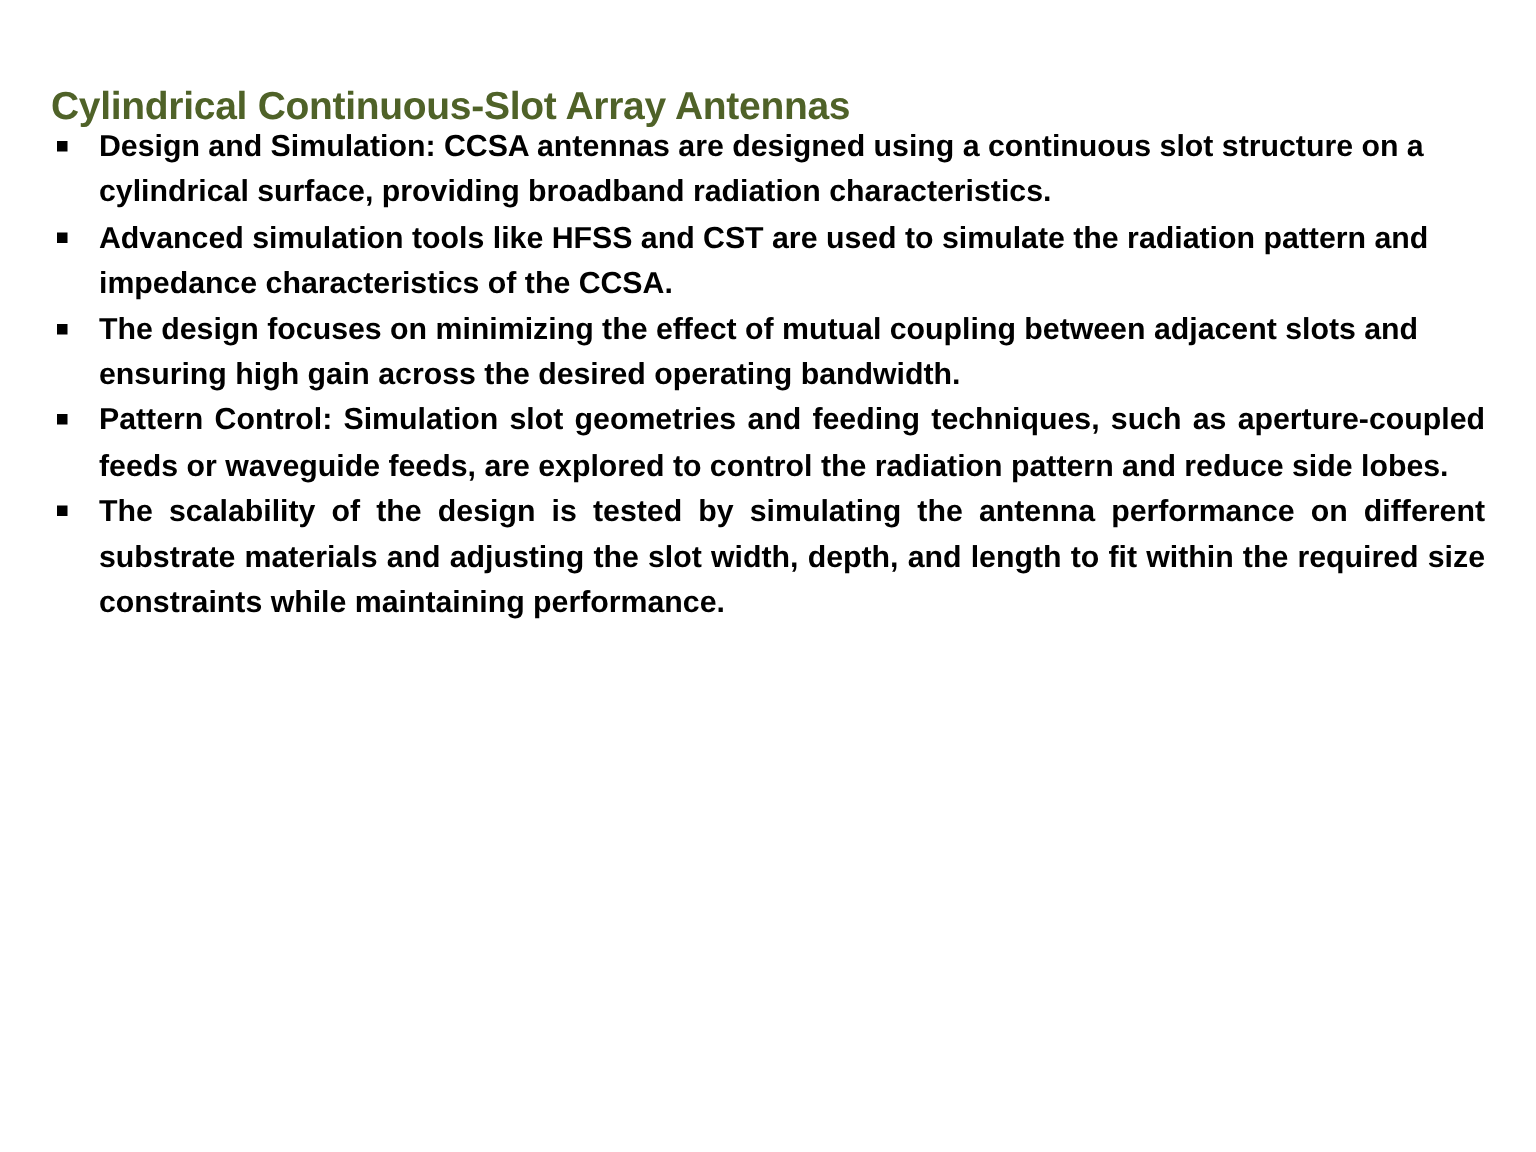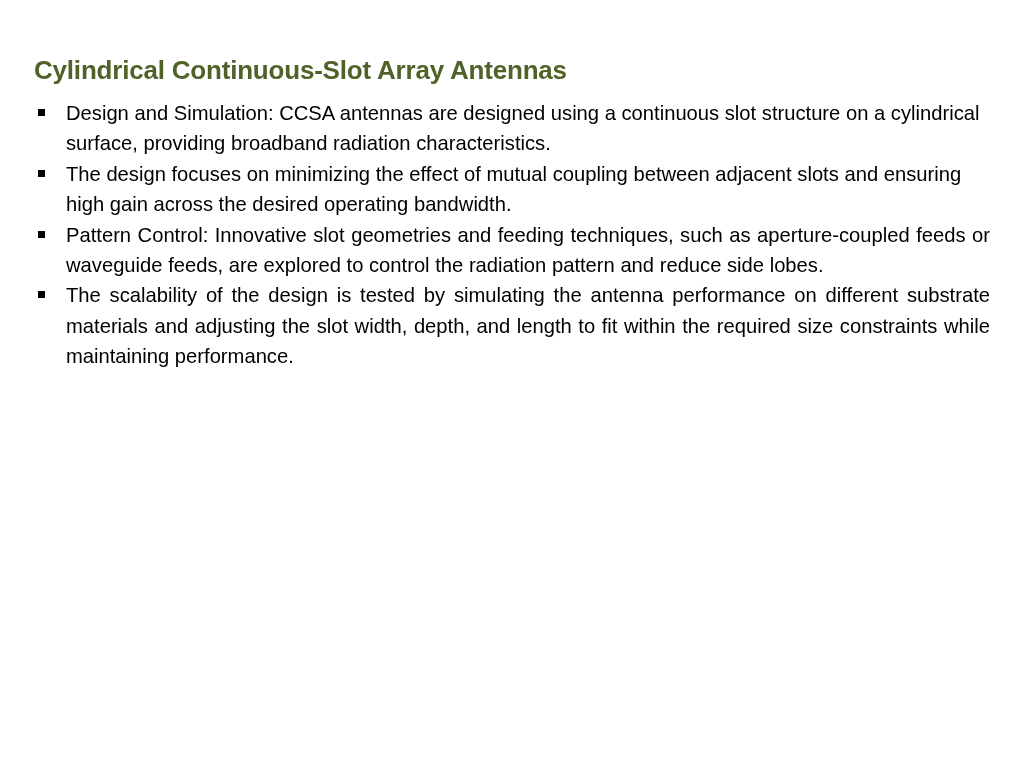--- a/index.html
+++ b/index.html
@@ -31,25 +31,26 @@
     font-weight: bold;
     letter-spacing: -0.2px;
     color: #4f6228;
     white-space: nowrap;
   }
 
   
   #body-list {
     position: absolute;
     left: 34px;
-    top: 98px;
+    top: 83px;
     width: 956px;
     margin: 0;
     padding: 0;
     list-style: none;
+    font-weight: bold;
   }
 
   .bullet-row {
     position: relative;
     padding-left: 32px;
     margin: 0 0 0 0;
     color: #000000;
     font-family: "Liberation Sans", sans-serif;
     font-size: 20.2px;
     line-height: 30.4px;
@@ -85,25 +86,29 @@
 
   <h1 id="slide-title">Cylindrical Continuous-Slot Array Antennas</h1>
 
   <ul id="body-list">
       <li class="bullet-row nojust">
         <span class="bullet-marker"></span>
         <span class="para">Design and Simulation: CCSA antennas are designed using a continuous slot structure on a cylindrical surface, providing broadband radiation characteristics.</span>
       </li>
       <li class="bullet-row nojust">
         <span class="bullet-marker"></span>
+        <span class="para">Advanced simulation tools like HFSS and CST are used to simulate the radiation pattern and impedance characteristics of the CCSA.</span>
+      </li>
+      <li class="bullet-row nojust">
+        <span class="bullet-marker"></span>
         <span class="para">The design focuses on minimizing the effect of mutual coupling between adjacent slots and ensuring high gain across the desired operating bandwidth.</span>
       </li>
       <li class="bullet-row">
         <span class="bullet-marker"></span>
-        <span class="para">Pattern Control: Innovative slot geometries and feeding techniques, such as aperture-coupled feeds or waveguide feeds, are explored to control the radiation pattern and reduce side lobes.</span>
+        <span class="para">Pattern Control: Simulation slot geometries and feeding techniques, such as aperture-coupled feeds or waveguide feeds, are explored to control the radiation pattern and reduce side lobes.</span>
       </li>
       <li class="bullet-row">
         <span class="bullet-marker"></span>
         <span class="para">The scalability of the design is tested by simulating the antenna performance on different substrate materials and adjusting the slot width, depth, and length to fit within the required size constraints while maintaining performance.</span>
       </li>
     </ul>
 
 </div>
 
 </body></html>

